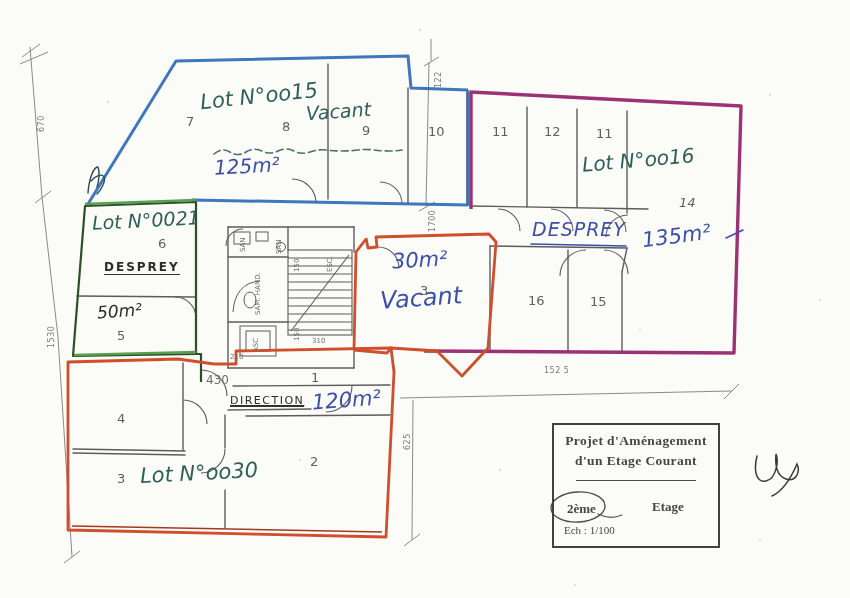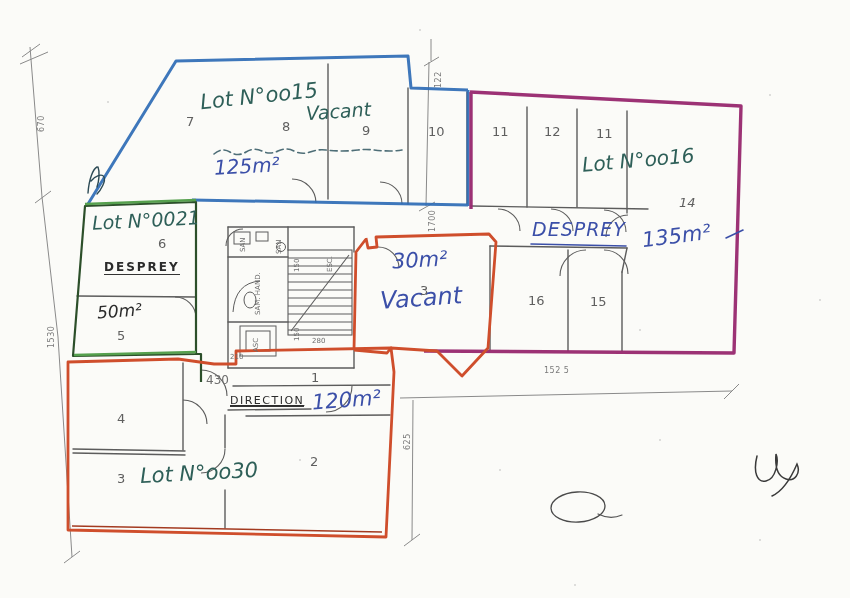--- a/index.html
+++ b/index.html
@@ -197,26 +197,34 @@
   <div class="lbl rn" style="left:590px;top:295px;">15</div>
   <div class="lbl rn" style="left:528px;top:294px;">16</div>
   <div class="lbl rn" style="left:420px;top:284px;">3</div>
 
   <div class="lbl tiny rot" style="left:240px;top:252px;">SAN</div>
   <div class="lbl tiny rot" style="left:276px;top:254px;">SAN</div>
   <div class="lbl tiny rot" style="left:255px;top:315px;">SAM. HAND.</div>
   <div class="lbl tiny rot" style="left:253px;top:352px;">ASC</div>
   <div class="lbl tiny rot" style="left:327px;top:272px;">ESC.</div>
   <div class="lbl tiny" style="left:230px;top:354px;">210</div>
-  <div class="lbl tiny" style="left:312px;top:338px;">280</div>
+  <div class="lbl tiny" style="left:312px;top:338px;">310</div>
   <div class="lbl tiny rot" style="left:294px;top:272px;">150</div>
   <div class="lbl tiny rot" style="left:294px;top:341px;">150</div>
   <div class="lbl tiny" style="left:206px;top:374px;font-size:12px;">430</div>
 
   <div class="lbl dim rot" style="left:38px;top:132px;">670</div>
   <div class="lbl dim rot" style="left:48px;top:348px;">1530</div>
   <div class="lbl dim rot" style="left:435px;top:88px;">122</div>
   <div class="lbl dim rot" style="left:429px;top:232px;">1700</div>
   <div class="lbl dim" style="left:544px;top:367px;">152 5</div>
   <div class="lbl dim rot" style="left:404px;top:450px;">625</div>
 
+  <div id="title-block">
+    <div class="tl" style="top:8px;">Projet d'Aménagement</div>
+    <div class="tl" style="top:28px;">d'un Etage Courant</div>
+    <div class="rule"></div>
+    <div class="fl" style="left:13px;top:76px;">2ème</div>
+    <div class="fl" style="left:98px;top:74px;">Etage</div>
+    <div class="fl" style="left:10px;top:99px;font-size:11px;font-weight:400;">Ech : 1/100</div>
+  </div>
 
 </div>
 
 </body></html>

